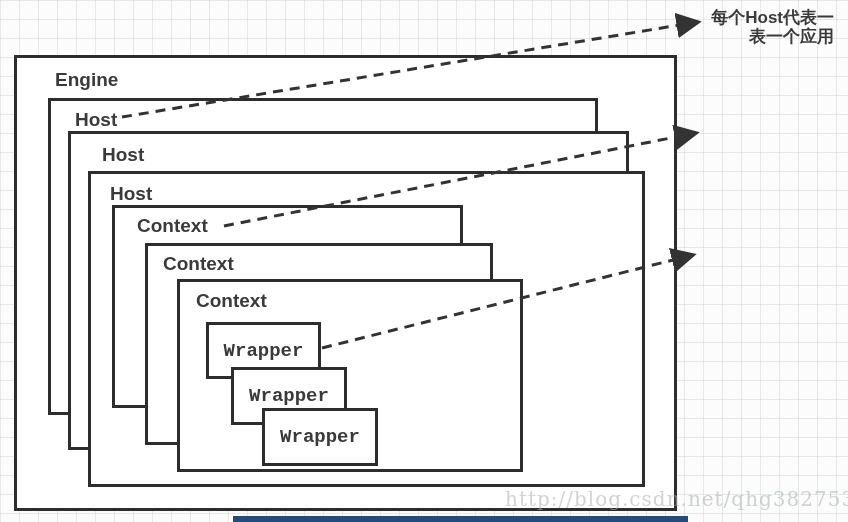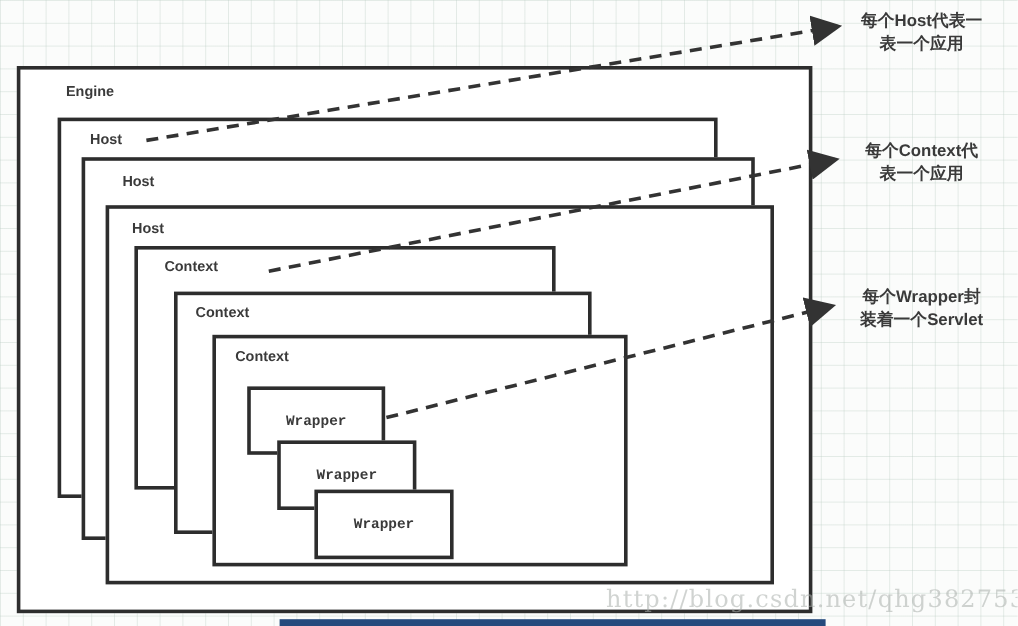--- a/index.html
+++ b/index.html
@@ -15,21 +15,21 @@
     font-family:"Liberation Sans", sans-serif;
   }
   .box{
     position:absolute;
     background:#ffffff;
     border:3px solid #2d2d2d;
     box-sizing:border-box;
   }
   .box-label{
     position:absolute;
-    font-size:12px;
+    font-size:19px;
     font-weight:bold;
     color:#3a3a3a;
     white-space:nowrap;
     text-align:center;
   }
   
   .engine{left:14px; top:55px;  width:663px; height:456px;}
   .host1 {left:48px; top:98px;  width:550px; height:317px;}
   .host2 {left:68px; top:131px; width:561px; height:319px;}
   .host3 {left:88px; top:171px; width:557px; height:316px;}
@@ -48,22 +48,22 @@
   .ctx2   .box-label{left:15px; top:7px;}
   .ctx3   .box-label{left:16px; top:8px;}
   .wrapbox{display:flex;align-items:center;justify-content:center;}
   .wrapbox .box-label{position:static;font-family:Liberation Mono, monospace;}
 
   .arrows{position:absolute;left:0;top:0;width:848px;height:522px;pointer-events:none;}
 
   .annotation{
     position:absolute;
     width:132px;
-    text-align:center;
-    font-size:14px;
+    text-align:right;
+    font-size:17px;
     font-weight:bold;
     color:#3a3a3a;
     line-height:19px;
   }
   .ann1{left:702px; top:8px;}
   .ann2{left:702px; top:116px;}
   .ann3{left:702px; top:238px;}
 
   .watermark{
     position:absolute;
@@ -128,25 +128,17 @@
     </defs>
     <line x1="122" y1="117" x2="698" y2="22" stroke="#333333" stroke-width="3" stroke-dasharray="10 7" marker-end="url(#arrowhead)"></line>
     <line x1="224" y1="226" x2="696" y2="133" stroke="#333333" stroke-width="3" stroke-dasharray="10 7" marker-end="url(#arrowhead)"></line>
     <line x1="322" y1="348" x2="693" y2="255" stroke="#333333" stroke-width="3" stroke-dasharray="10 7" marker-end="url(#arrowhead)"></line>
   </svg>
 
   <div class="annotation ann1">
     <span>每个Host代表一</span><br>
     <span>表一个应用</span>
   </div>
-  <div class="annotation ann2">
-    <span>每个Context代</span><br>
-    <span>表一个应用</span>
-  </div>
-  <div class="annotation ann3">
-    <span>每个Wrapper封</span><br>
-    <span>装着一个Servlet</span>
-  </div>
 
   <div class="watermark">http://blog.csdn.net/qhg38275387</div>
   <div class="bottom-bar"></div>
 
 </div>
 
 </body></html>

